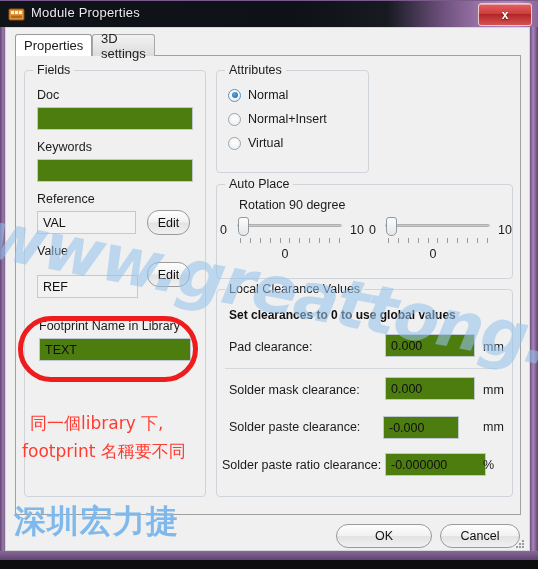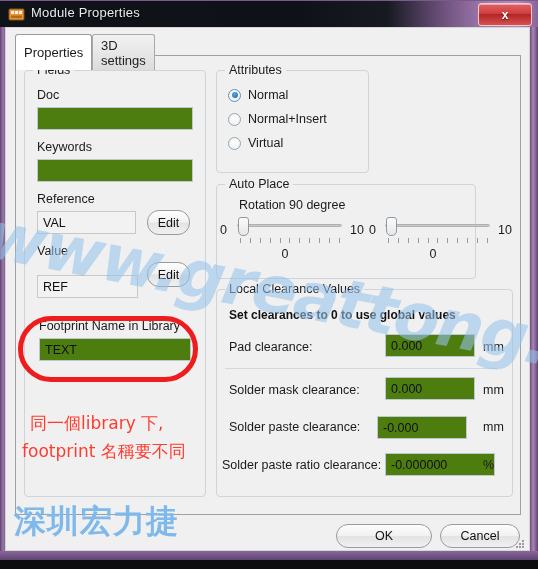--- a/index.html
+++ b/index.html
@@ -45,21 +45,21 @@
     background:linear-gradient(to bottom,#8a679a,#5e4470);}
 
   
   #client{
     position:absolute;left:5px;top:27px;width:525px;height:524px;
     background:#f0f0f0;border:1px solid #d5d5d5;box-sizing:border-box;
   }
   
   #tabstrip{position:absolute;left:9px;top:6px;height:22px;}
   .tab{
-    position:absolute;top:0;height:36px;box-sizing:border-box;
+    position:absolute;top:0;height:22px;box-sizing:border-box;
     font-size:13px;color:#1a1a1a;
     display:flex;align-items:center;justify-content:center;
     border:1px solid #9a9a9a;border-bottom:none;
     border-radius:3px 3px 0 0;cursor:pointer;padding:0 8px;
   }
   .tab.active{background:#ffffff;border-color:#9a9a9a;z-index:3;}
   .tab.inactive{background:linear-gradient(to bottom,#f2f2f2,#dcdcdc);
     border-color:#a8a8a8;color:#222;z-index:2;}
   #tab-properties{left:0;}
   #tab-3dsettings{left:77px;}
@@ -68,21 +68,21 @@
     background:#f0f0f0;border:1px solid #a0a0a0;box-sizing:border-box;
   }
   
   .group{position:absolute;border:1px solid #cfd4da;border-radius:4px;
     background:transparent;box-sizing:border-box;}
   .group-title{position:absolute;top:-8px;left:8px;background:#f0f0f0;
     padding:0 4px;font-size:12.5px;color:#1a1a1a;}
   #grp-fields{left:8px;top:14px;width:182px;height:427px;}
   #grp-attributes{left:200px;top:14px;width:153px;height:103px;}
   #grp-move{left:363px;top:14px;width:134px;height:103px;}
-  #grp-autoplace{left:200px;top:128px;width:260px;height:95px;}
+  #grp-autoplace{left:200px;top:128px;width:297px;height:95px;}
   #grp-clearance{left:200px;top:233px;width:297px;height:208px;}
 
   
   .lbl{position:absolute;font-size:12.5px;color:#1a1a1a;white-space:nowrap;}
   .txtbox{position:absolute;box-sizing:border-box;border:1px solid #bfc8d0;
     background:#4d7c0f;font-size:12.5px;color:#101010;
     padding:2px 5px;line-height:18px;height:23px;}
   .txtbox.readonly{background:#f2f2f2;border:1px solid #c8c8c8;}
   .btn{position:absolute;box-sizing:border-box;
     background:linear-gradient(to bottom,#fdfdfd 0%,#f1f1f1 48%,#e3e3e3 52%,#f0f0f0 100%);
@@ -280,25 +280,25 @@
         <input class="txtbox" style="left: 168px; top: 44px; width: 90px;" value="0.000">
         <span class="unit" style="left:266px;top:50px;">mm</span>
 
         <div class="clr-sep" style="left:8px;top:78px;width:272px;"></div>
 
         <span class="lbl" style="left:12px;top:93px;">Solder mask clearance:</span>
         <input class="txtbox" style="left: 168px; top: 87px; width: 90px;" value="0.000">
         <span class="unit" style="left:266px;top:93px;">mm</span>
 
         <span class="lbl" style="left:12px;top:130px;">Solder paste clearance:</span>
-        <input class="txtbox" style="left: 160px; top: 126px; width: 90px;" value="-0.000">
+        <input class="txtbox" style="left: 166px; top: 126px; width: 76px;" value="-0.000">
         <span class="unit" style="left:266px;top:130px;">mm</span>
 
         <span class="lbl" style="left:5px;top:168px;">Solder paste ratio clearance:</span>
-        <input class="txtbox" style="left: 168px; top: 163px; width: 110px;" value="-0.000000">
+        <input class="txtbox" style="left: 168px; top: 163px; width: 101px;" value="-0.000000">
         <span class="unit" style="left:266px;top:168px;">%</span>
       </div>
 
     </div>
 
     <div class="btn" id="ok-button">OK</div>
     <div class="btn" id="cancel-button">Cancel</div>
 
     <div id="resize-grip">
       <svg width="12" height="12" viewBox="0 0 12 12">

